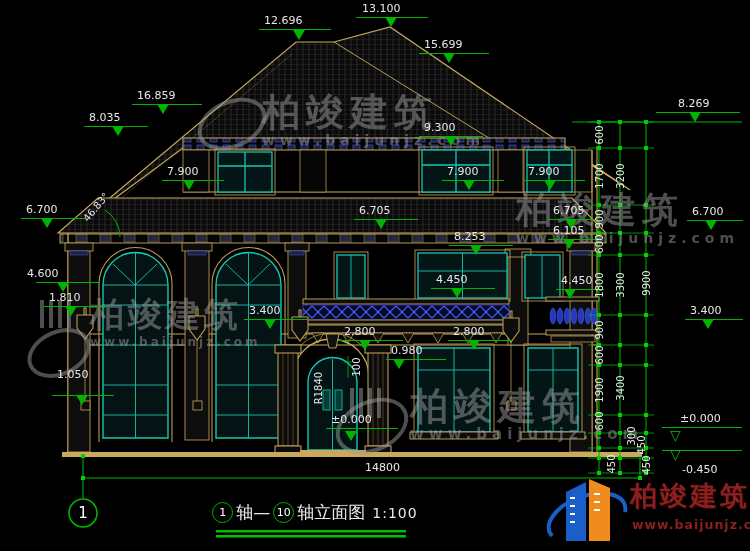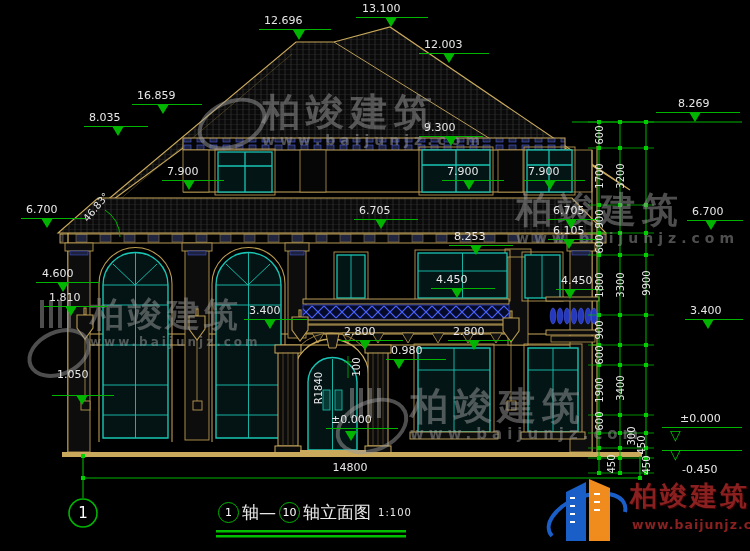--- a/index.html
+++ b/index.html
@@ -19,29 +19,29 @@
   .wm .cn{font-size:38px;font-weight:bold;letter-spacing:6px;line-height:40px;}
   .wm .en{font-size:14px;font-weight:bold;letter-spacing:5px;line-height:16px;}
   .wm-icon{position:absolute;border:4px solid #9c9c9c;border-radius:50%;
            transform:rotate(-24deg);opacity:.5;}
   .wm-bars{position:absolute;background:repeating-linear-gradient(90deg,#9c9c9c 0 4px,transparent 4px 9px);
            opacity:.5;}
   #title-bar{position:absolute;left:150px;top:501px;width:330px;display:flex;align-items:center;
              justify-content:center;color:#e8e8e8;font-size:17px;gap:3px;}
   .ax-circ{display:inline-flex;width:19px;height:19px;border:1.5px solid #00b400;border-radius:50%;
            align-items:center;justify-content:center;font-size:11px;color:#fff;}
-  #title-scale{font-size:10px;margin-left:4px;letter-spacing:1px;}
+  #title-scale{font-size:14px;margin-left:4px;letter-spacing:1px;}
   #axis-bubble-label{position:absolute;left:69px;top:504px;width:28px;text-align:center;
                      color:#fff;font-size:15px;}
   #logo{position:absolute;left:546px;top:474px;width:204px;height:74px;}
   #logo-name{position:absolute;left:84px;top:4px;font-size:27px;font-weight:bold;letter-spacing:3px;
              color:#8a2020;text-shadow:1px 1px 0 #300;white-space:nowrap;}
   #logo-url{position:absolute;left:86px;top:43px;font-size:12.5px;font-weight:bold;letter-spacing:1px;
             color:#8a2020;white-space:nowrap;}
-  #ground-dim-label{position:absolute;left:300px;top:461px;width:100px;text-align:center;
+  #ground-dim-label{position:absolute;left:300px;top:461px;width:100px;text-align:right;
                     color:#e8e8e8;font-size:11px;}
 </style>
 </head>
 <body>
 
 <div id="stage">
 
 <svg width="750" height="551" viewBox="0 0 750 551">
   <defs>
     <pattern id="tiles" width="6" height="5" patternUnits="userSpaceOnUse">
@@ -316,21 +316,21 @@
   <div class="en" style="font-size:15px">www.baijunjz.com</div>
 </div>
 
 <div id="overlay">
       <div class="dim-text" style="left: 362px; top: 3px;">13.100</div>
       <div class="dim-hline" style="left: 356px; top: 17px; width: 72px;"></div>
       <div class="tri" style="left: 385px; top: 17px;"></div>
       <div class="dim-text" style="left: 264px; top: 15px;">12.696</div>
       <div class="dim-hline" style="left: 259px; top: 29px; width: 72px;"></div>
       <div class="tri" style="left: 293px; top: 30px;"></div>
-      <div class="dim-text" style="left: 424px; top: 39px;">12.003</div>
+      <div class="dim-text" style="left: 424px; top: 39px;">15.699</div>
       <div class="dim-hline" style="left: 419px; top: 53px; width: 70px;"></div>
       <div class="tri" style="left: 443px; top: 53px;"></div>
       <div class="dim-text" style="left: 137px; top: 90px;">16.859</div>
       <div class="dim-hline" style="left: 132px; top: 104px; width: 70px;"></div>
       <div class="tri" style="left: 157px; top: 104px;"></div>
       <div class="dim-text" style="left: 89px; top: 112px;">8.035</div>
       <div class="dim-hline" style="left: 84px; top: 126px; width: 64px;"></div>
       <div class="tri" style="left: 112px; top: 126px;"></div>
       <div class="dim-text" style="left: 424px; top: 122px;">9.300</div>
       <div class="dim-hline" style="left: 419px; top: 136px; width: 64px;"></div>
@@ -358,21 +358,21 @@
       <div class="tri" style="left: 565px; top: 219px;"></div>
       <div class="dim-text" style="left: 692px; top: 206px;">6.700</div>
       <div class="dim-hline" style="left: 687px; top: 220px; width: 56px;"></div>
       <div class="tri" style="left: 705px; top: 220px;"></div>
       <div class="dim-text" style="left: 553px; top: 225px;">6.105</div>
       <div class="dim-hline" style="left: 548px; top: 239px; width: 50px;"></div>
       <div class="tri" style="left: 563px; top: 239px;"></div>
       <div class="dim-text" style="left: 454px; top: 231px;">8.253</div>
       <div class="dim-hline" style="left: 449px; top: 245px; width: 64px;"></div>
       <div class="tri" style="left: 470px; top: 245px;"></div>
-      <div class="dim-text" style="left: 42px; top: 268px;">4.600</div>
+      <div class="dim-text" style="left: 27px; top: 268px;">4.600</div>
       <div class="dim-hline" style="left: 36px; top: 282px; width: 64px;"></div>
       <div class="tri" style="left: 57px; top: 282px;"></div>
       <div class="dim-text" style="left: 436px; top: 274px;">4.450</div>
       <div class="dim-hline" style="left: 431px; top: 288px; width: 64px;"></div>
       <div class="tri" style="left: 451px; top: 288px;"></div>
       <div class="dim-text" style="left: 561px; top: 275px;">4.450</div>
       <div class="dim-hline" style="left: 556px; top: 289px; width: 48px;"></div>
       <div class="tri" style="left: 564px; top: 289px;"></div>
       <div class="dim-text" style="left: 49px; top: 292px;">1.810</div>
       <div class="dim-hline" style="left: 44px; top: 306px; width: 64px;"></div>

